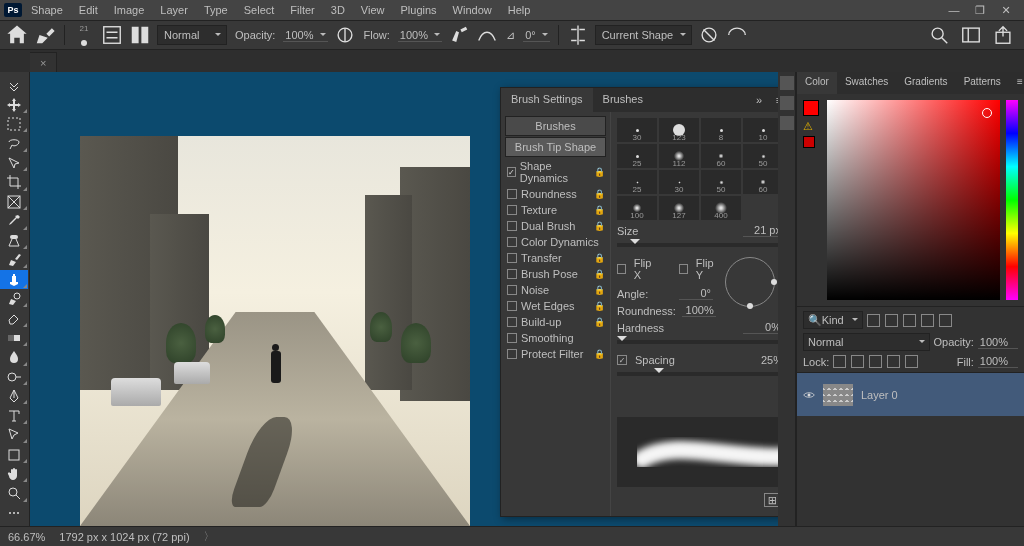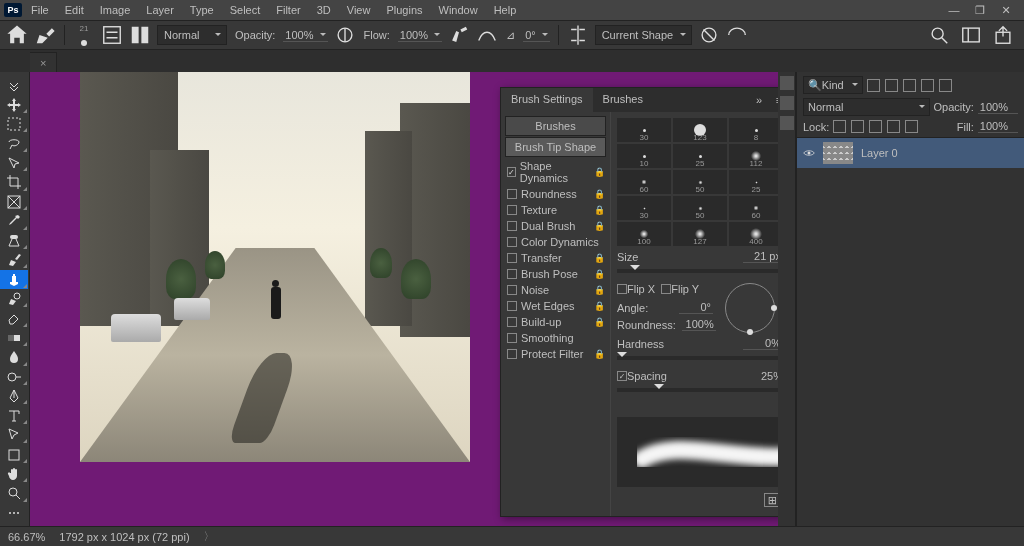--- a/index.html
+++ b/index.html
@@ -22,21 +22,21 @@
 .tabbar{height:22px;background:#2e2e2e;display:flex;align-items:flex-end;padding-left:30px}
 .doctab{background:#323232;padding:4px 10px;border-top:1px solid #222;border-right:1px solid #222;display:flex;align-items:center;gap:8px;height:20px}
 .doctab .x{color:#999;cursor:default}
 .workarea{flex:1;display:flex;min-height:0}
 .toolbar{width:30px;background:#383838;display:flex;flex-direction:column;padding:4px 0;gap:1px;border-right:1px solid #222}
 .toolbar .tool{width:28px;height:22px;display:flex;align-items:center;justify-content:center;cursor:default;position:relative}
 .toolbar .tool.sel{background:#1473e6}
 .toolbar .tool svg{width:16px;height:16px;fill:#ddd}
 .toolbar .tool::after{content:"";position:absolute;bottom:1px;right:1px;border:2px solid transparent;border-bottom-color:#888;border-right-color:#888}
 .toolbar .tool.nocorner::after{display:none}
-.canvas-area{flex:1;background:#701a75;position:relative;display:flex;align-items:flex-start;justify-content:flex-start;overflow:hidden}
+.canvas-area{flex:1;background:#0c4a6e;position:relative;display:flex;align-items:flex-end;justify-content:flex-start;overflow:hidden}
 .canvas-img{margin-left:50px;width:390px;height:390px;background:#888;position:relative;overflow:hidden}
 .sky{position:absolute;inset:0;background:linear-gradient(180deg,#e8e6dc 0%,#f5f0e0 40%,#ddd5c0 100%)}
 .road{position:absolute;bottom:0;left:0;right:0;height:55%;background:linear-gradient(180deg,#9a9485 0%,#bab3a0 50%,#8c8678 100%);clip-path:polygon(0 100%,100% 100%,60% 0,40% 0)}
 .bldg{position:absolute;background:linear-gradient(90deg,#5a5850,#4a4842)}
 .bldg.l1{left:0;top:0;width:25%;height:65%}
 .bldg.l2{left:18%;top:20%;width:15%;height:45%}
 .bldg.r1{right:0;top:8%;width:18%;height:60%}
 .bldg.r2{right:15%;top:15%;width:12%;height:50%}
 .tree{position:absolute;width:30px;height:40px;background:radial-gradient(circle,#4a6040,#2d4028);border-radius:50% 50% 30% 30%}
 .person{position:absolute;left:49%;top:55%;width:10px;height:32px;background:#1a1a1a;border-radius:3px}
@@ -53,33 +53,33 @@
 .brush-body{flex:1;display:flex;min-height:0}
 .brush-left{width:110px;background:#383838;border-right:1px solid #444;padding:4px;display:flex;flex-direction:column;gap:1px}
 .brush-left .btn{background:#4a4a4a;border:1px solid #222;padding:3px 6px;text-align:center;cursor:default}
 .brush-left .btn.active{background:#5a5a5a}
 .brush-left .chk{display:flex;align-items:center;gap:4px;padding:2px 2px;cursor:default}
 .brush-left .chk .box{width:10px;height:10px;border:1px solid #888;display:flex;align-items:center;justify-content:center;font-size:8px}
 .brush-left .chk.checked .box::before{content:"✓";color:#ddd}
 .brush-left .chk .lock{margin-left:auto;width:10px;height:10px;font-size:9px;color:#999}
 .brush-left .chk.dim{color:#666}
 .brush-right{flex:1;padding:6px;display:flex;flex-direction:column;gap:4px;overflow:hidden}
-.brush-grid{display:grid;grid-template-columns:repeat(3,1fr);gap:2px}
+.brush-grid{display:grid;grid-template-columns:repeat(4,1fr);gap:2px}
 .brush-cell{height:24px;background:#2a2a2a;display:flex;flex-direction:column;align-items:center;justify-content:center;position:relative;cursor:default}
 .brush-cell .dot{border-radius:50%;background:#ddd}
 .brush-cell .sz{position:absolute;bottom:0;font-size:8px;color:#999}
 .brush-cell.spk .dot{background:radial-gradient(circle,#ddd 10%,transparent 60%)}
 .slrow{display:flex;align-items:center;gap:6px}
 .slrow .lbl{flex:0 0 56px}
 .slrow .val{flex:0 0 40px;text-align:right;border-bottom:1px solid #555;padding-right:2px}
 .slider{height:4px;background:#2a2a2a;position:relative;margin:2px 0 6px}
 .slider .thumb{position:absolute;top:-4px;width:0;height:0;border:5px solid transparent;border-top-color:#ddd}
 .angle-ring{width:50px;height:50px;border:1px solid #888;border-radius:50%;position:relative;margin-left:auto;margin-right:8px}
 .angle-ring .dot{position:absolute;width:6px;height:6px;background:#ddd;border-radius:50%}
-.check-row{display:flex;align-items:center;gap:0}
+.check-row{display:flex;align-items:center;gap:8px}
 .check-row .box{width:10px;height:10px;border:1px solid #888;display:flex;align-items:center;justify-content:center}
 .check-row.checked .box::before{content:"✓";font-size:8px}
 .preview{height:70px;background:#2a2a2a;margin-top:auto;position:relative;overflow:hidden}
 .stroke{position:absolute;width:220px;height:30px;left:20px;top:20px}
 .docked{width:18px;background:#323232;display:flex;flex-direction:column;gap:6px;padding:4px 0;align-items:center;border-right:1px solid #222}
 .docked .dico{width:14px;height:14px;background:#555;cursor:default}
 .right-panels{width:228px;background:#323232;display:flex;flex-direction:column;border-left:1px solid #222}
 .color-panel{height:235px;border-bottom:1px solid #222;display:flex;flex-direction:column}
 .color-tabs{height:22px;display:flex;background:#2d2d2d}
 .color-tabs .tab{padding:4px 8px;font-size:10px;cursor:default}
@@ -96,32 +96,32 @@
 .layers-tabs{height:22px;display:flex;background:#2d2d2d;font-size:10px}
 .layers-tabs .tab{padding:4px 6px;cursor:default}
 .layers-tabs .tab.active{background:#383838}
 .layers-opts{padding:4px 6px;display:flex;flex-direction:column;gap:4px;border-bottom:1px solid #222}
 .layers-opts .row{display:flex;align-items:center;gap:4px}
 .mini-sel{flex:1;background:#2d2d2d;border:1px solid #222;height:18px;padding:0 16px 0 4px;position:relative;display:flex;align-items:center}
 .mini-sel::after{content:"";position:absolute;right:4px;top:6px;border:3px solid transparent;border-top-color:#bbb}
 .ico-row{display:flex;gap:5px;align-items:center}
 .ico-row .i{width:13px;height:13px;border:1px solid #888;cursor:default}
 .layer-list{flex:1;background:#323232}
-.layer-row{height:30px;background:#425a7a;display:flex;align-items:center;padding:0 6px;gap:8px}
+.layer-row{height:43px;background:#425a7a;display:flex;align-items:center;padding:0 6px;gap:8px}
 .layer-row .eye{width:12px;height:12px}
 .layer-row .thumb{width:30px;height:22px;background:#888;background-image:linear-gradient(45deg,#ccc 25%,transparent 25%),linear-gradient(-45deg,#ccc 25%,transparent 25%);background-size:6px 6px}
 .statusbar{height:20px;background:#383838;border-top:1px solid #222;display:flex;align-items:center;padding:0 8px;gap:14px;font-size:10px}
 .statusbar .chev{color:#888}
 </style>
 </head>
 <body>
 
 <div class="menubar">
   <div class="ps">Ps</div>
-  <div class="item">File</div>
+  <div class="item">Shape</div>
   <div class="item">Edit</div>
   <div class="item">Image</div>
   <div class="item">Layer</div>
   <div class="item">Type</div>
   <div class="item">Select</div>
   <div class="item">Filter</div>
   <div class="item">3D</div>
   <div class="item">View</div>
   <div class="item">Plugins</div>
   <div class="item">Window</div>
@@ -570,20 +570,41 @@
     </div>
   </div>
 
   <div class="docked">
     <div class="dico"></div>
     <div class="dico"></div>
     <div class="dico"></div>
   </div>
 
   <div class="right-panels">
+    <div class="color-panel">
+      <div class="color-tabs">
+        <div class="tab active">Color</div>
+        <div class="tab">Swatches</div>
+        <div class="tab">Gradients</div>
+        <div class="tab">Patterns</div>
+        <div style="flex:1"></div>
+        <div class="tab">≡</div>
+      </div>
+      <div class="color-body">
+        <div class="swatches">
+          <div class="sw" style="background:#ff0000"></div>
+          <div class="sw-warn">⚠</div>
+          <div class="sw" style="background:#cc0000;width:12px;height:12px"></div>
+        </div>
+        <div class="picker">
+            <div class="ind"></div>
+          </div>
+        <div class="hue"></div>
+      </div>
+    </div>
     <div class="layers-panel">
       <div class="layers-opts">
         <div class="row">
           <div class="mini-sel" style="flex:0 0 60px">🔍 <span>Kind</span></div>
           <div class="ico-row">
             <div class="i"></div>
               <div class="i"></div>
               <div class="i"></div>
               <div class="i"></div>
               <div class="i"></div>

